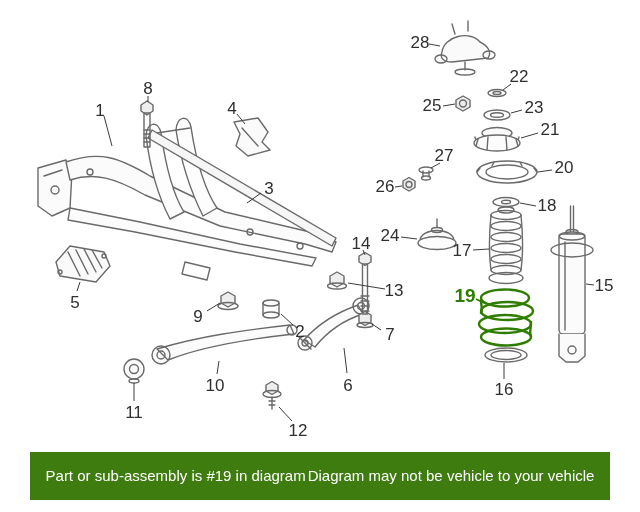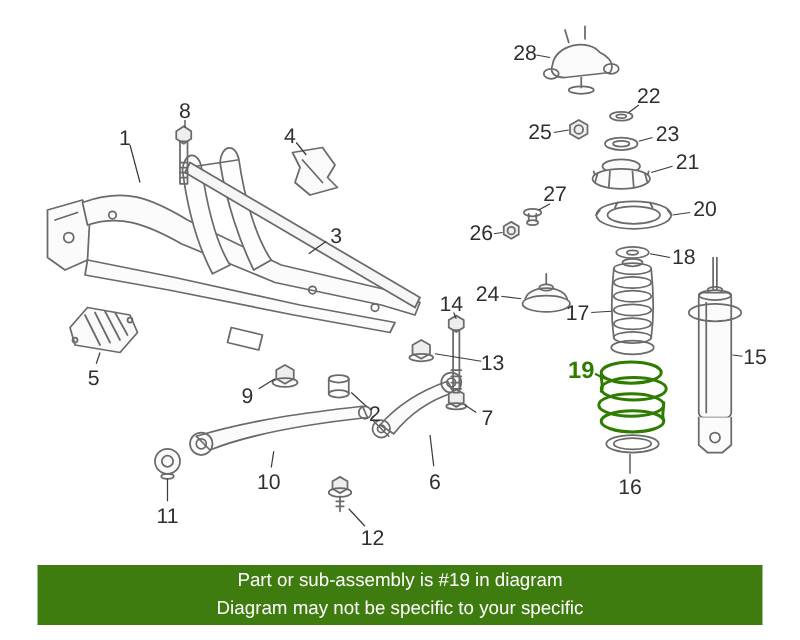--- a/index.html
+++ b/index.html
@@ -1,21 +1,21 @@
 <!DOCTYPE html>
 <html><head>
 <meta charset="utf-8">
 <style>
   html,body{margin:0;padding:0;background:#ffffff;}
   .stage{position:relative;width:640px;height:512px;background:#ffffff;overflow:hidden;
          font-family:"Liberation Sans", sans-serif;}
   svg text{font-family:"Liberation Sans", sans-serif;font-size:17px;fill:#2f2f2f;}
   svg text.callout-highlight{font-size:19px;font-weight:bold;fill:#2e7d00;}
   .banner{position:absolute;left:30px;top:452px;width:580px;height:48px;background:#3e7c10;
-          color:#ffffff;display:flex;flex-direction:column;align-items:center;justify-content:center;
+          color:#ffffff;display:flex;flex-direction:row;align-items:center;justify-content:center;
           gap:2px;font-size:15px;line-height:1.35;text-align:center;}
 </style>
 </head>
 <body>
 
 <div class="stage">
 
 <svg width="640" height="512" viewBox="0 0 640 512">
 
   <g stroke="#6a6a6a" stroke-width="1.4" fill="none" stroke-linejoin="round" stroke-linecap="round">
@@ -265,16 +265,16 @@
     <text x="432" y="111">25</text>
     <text x="385" y="192">26</text>
     <text x="444" y="161">27</text>
     <text x="420" y="48">28</text>
   </g>
 </svg>
 
   
   <div class="banner">
     <div>Part or sub-assembly is #19 in diagram</div>
-    <div>Diagram may not be specific to your specific</div>
+    <div>Diagram may not be vehicle to your vehicle</div>
   </div>
 
 </div>
 
 </body></html>

